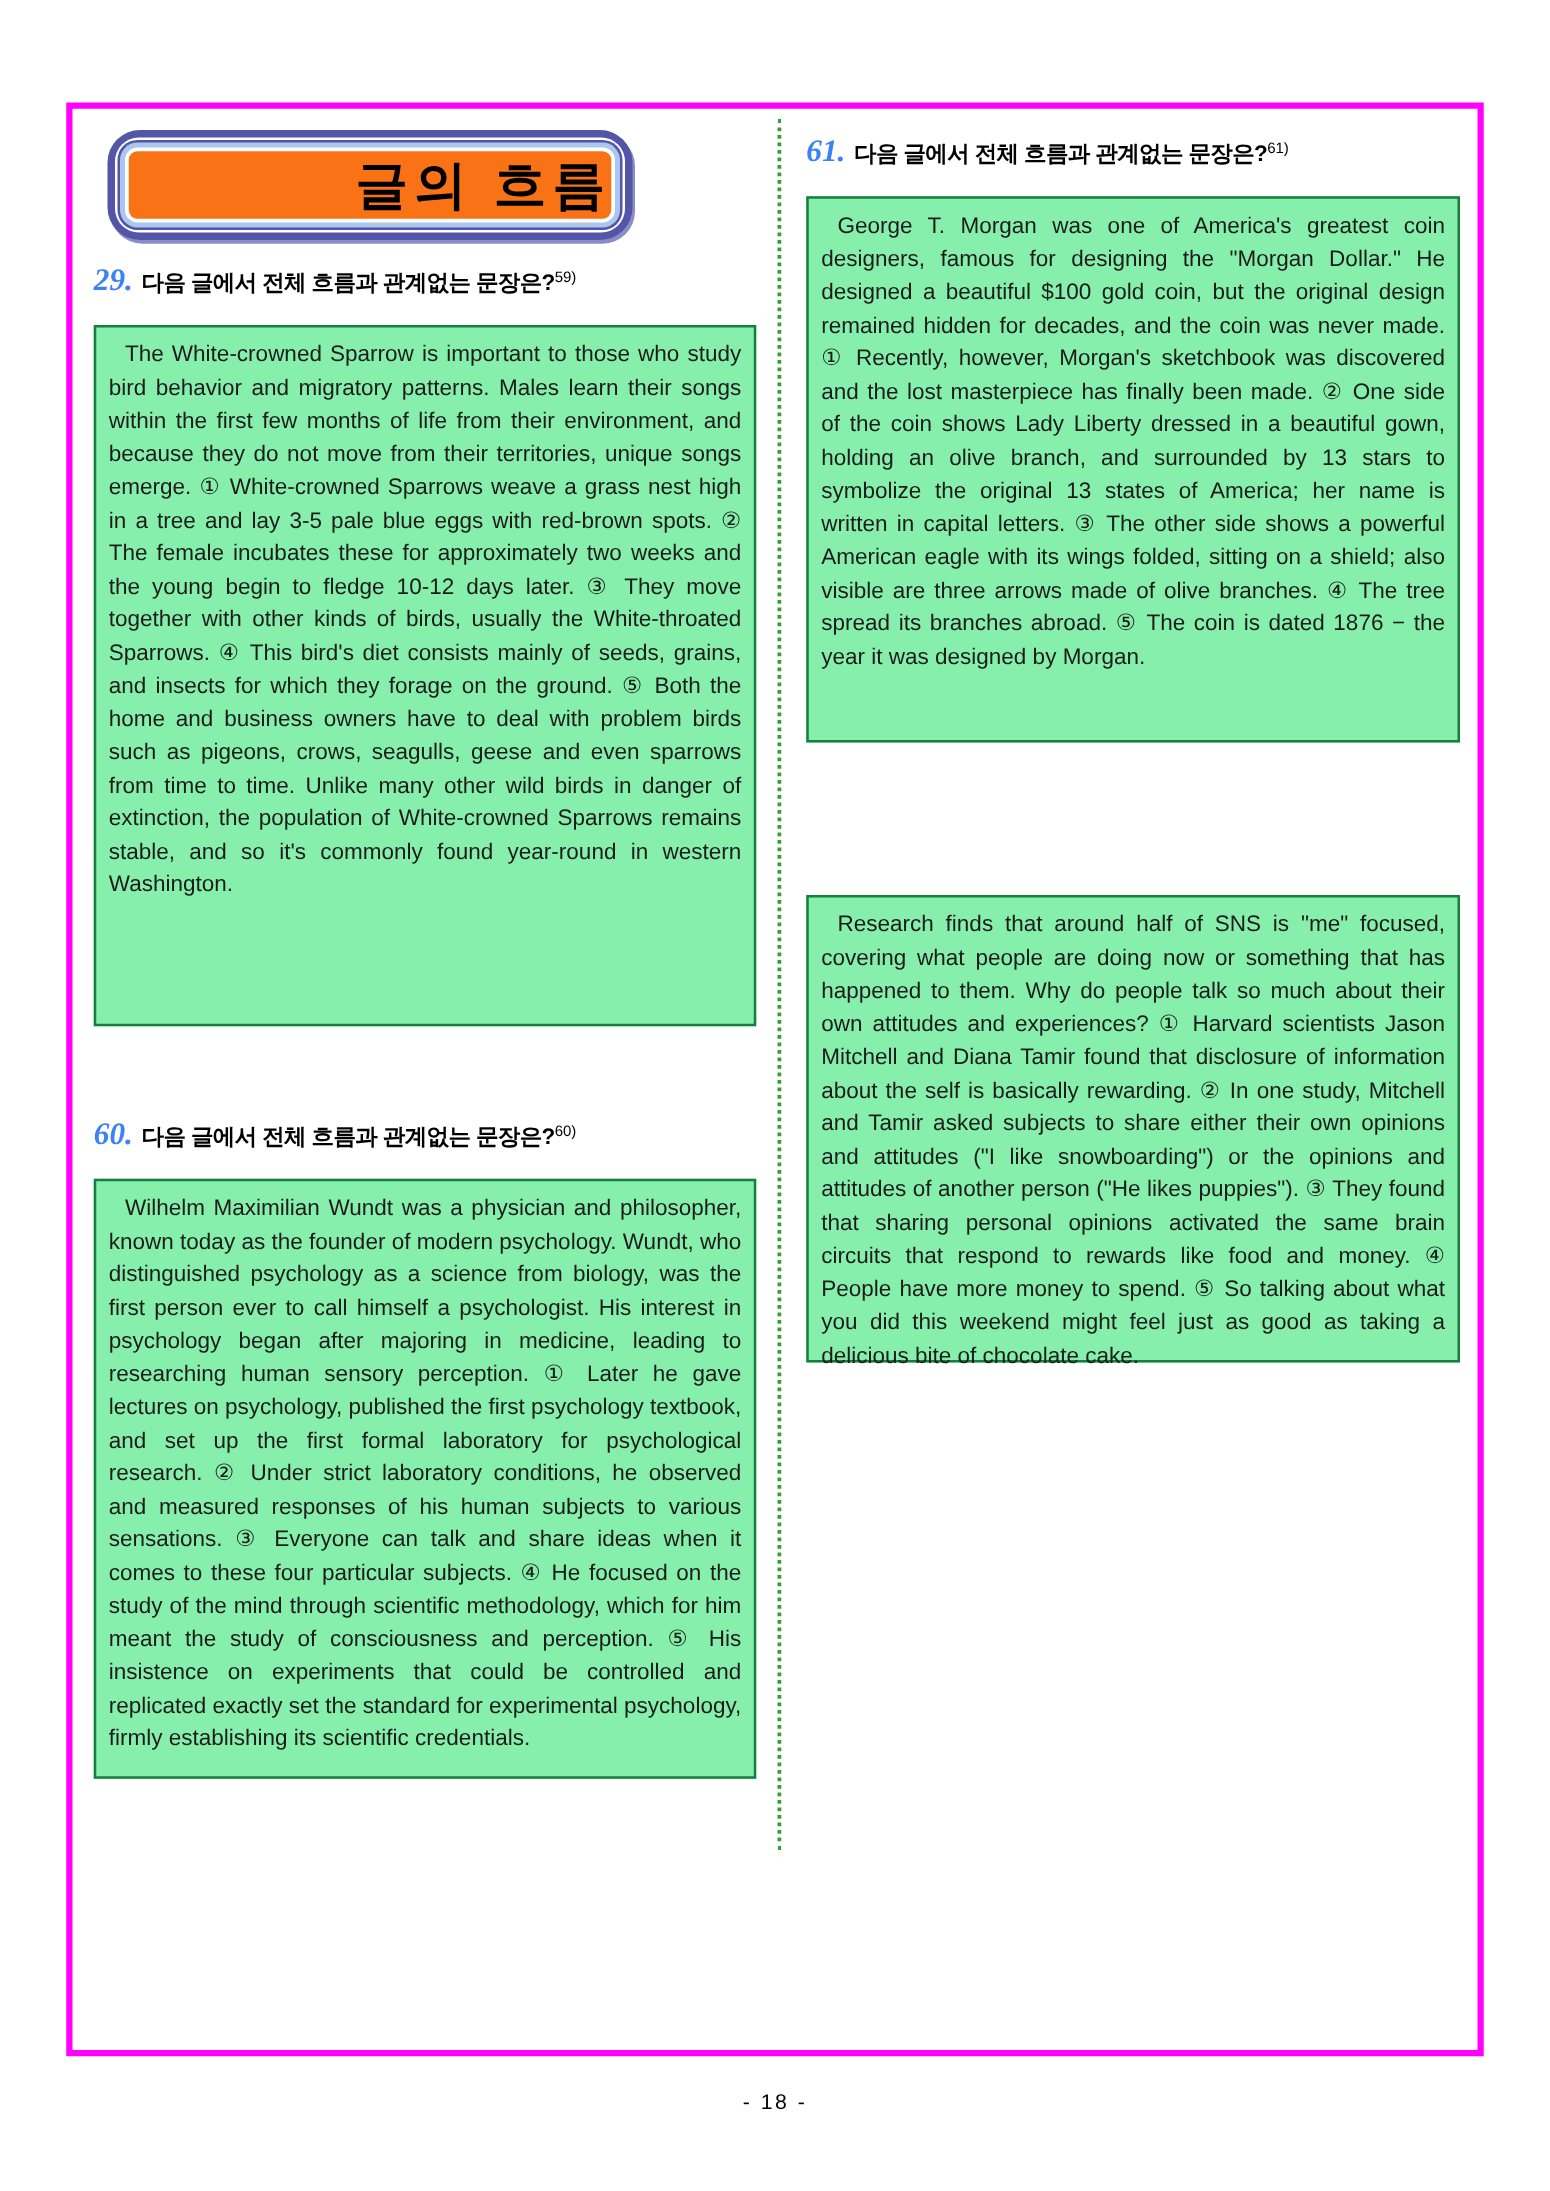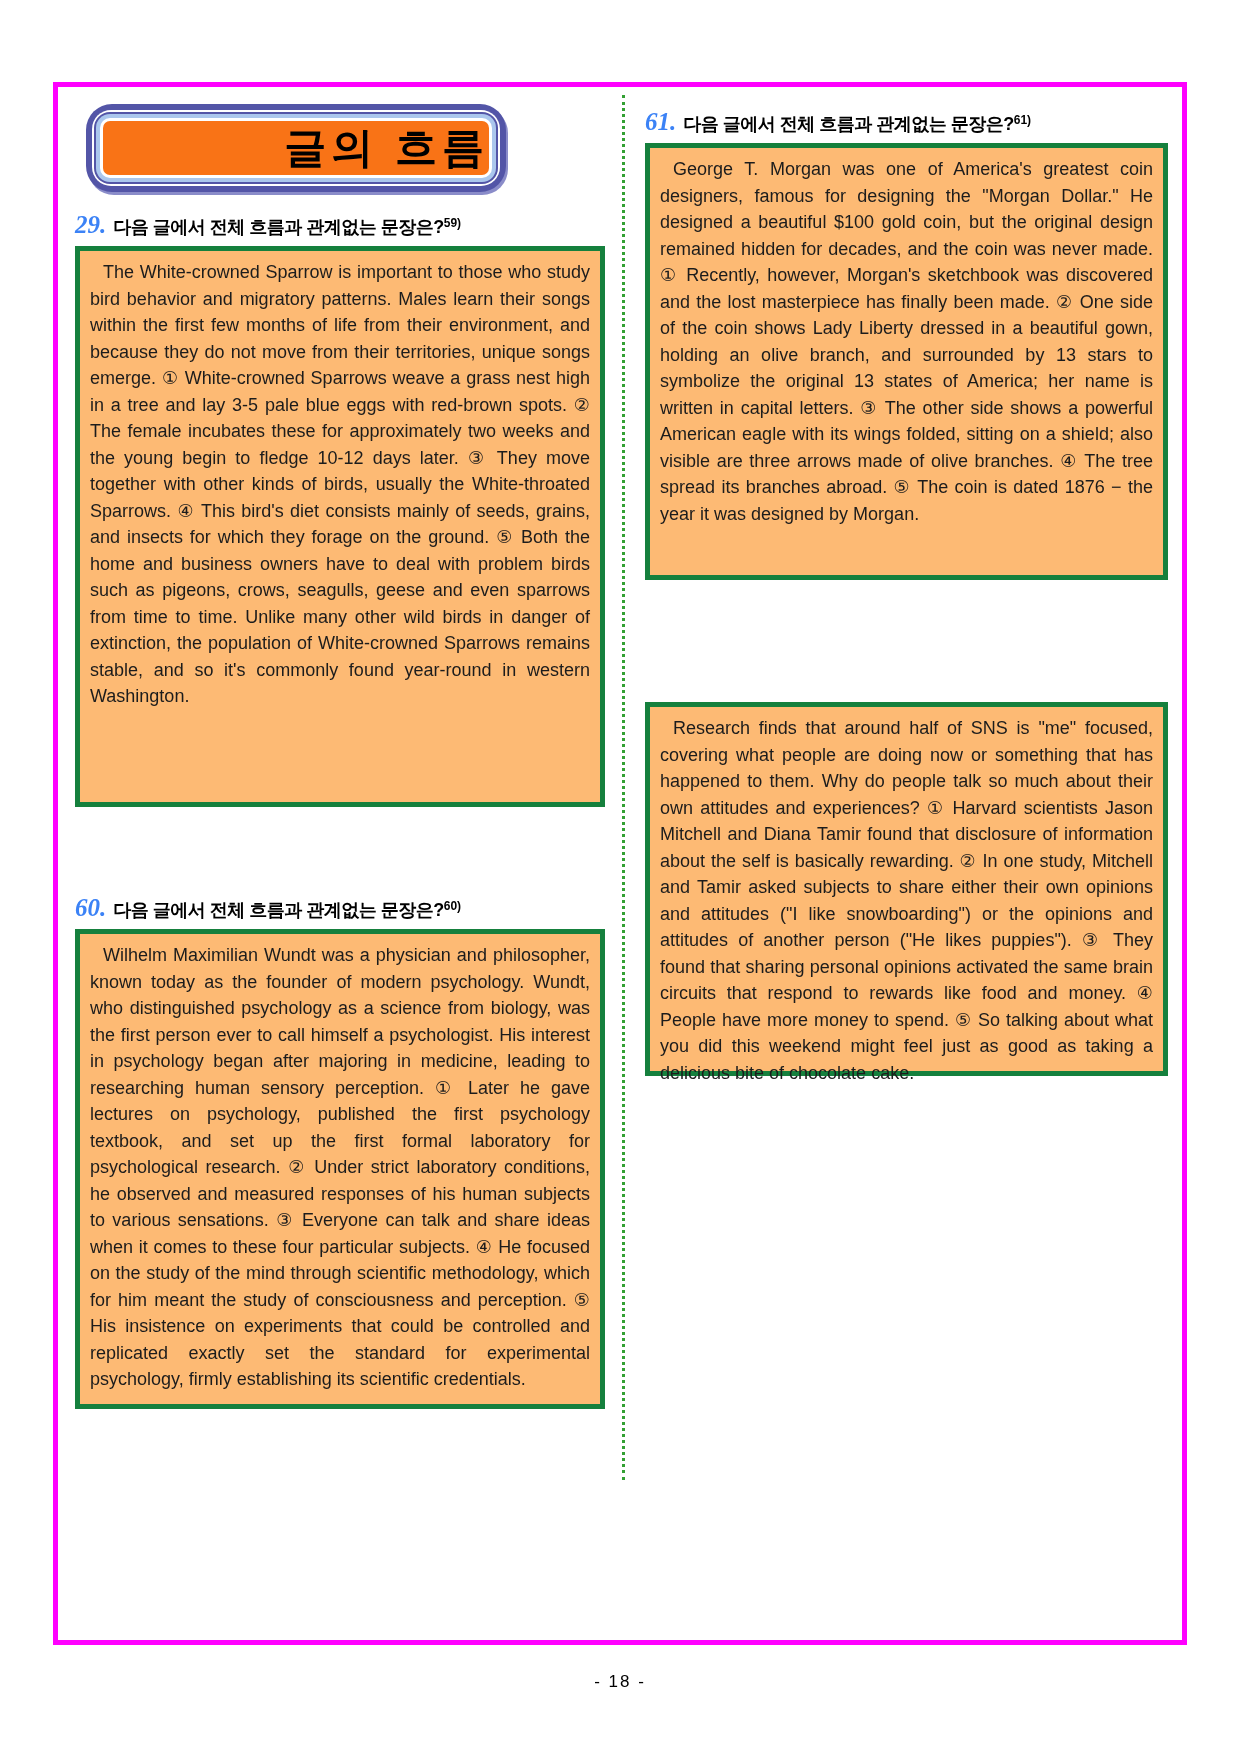--- a/index.html
+++ b/index.html
@@ -33,24 +33,24 @@
   }
   
   .question{position:absolute;}
   .q-header{white-space:nowrap;line-height:26px;}
   .q-num{
     font-family:"Liberation Serif","DejaVu Serif",serif;
     font-style:italic;font-weight:bold;font-size:25px;color:#3b82f6;
     margin-right:7px;
   }
   .q-prompt{font-weight:bold;font-size:18px;color:#000;letter-spacing:-0.5px;}
-  .q-foot{font-size:12px;font-weight:bold;vertical-align:super;line-height:0;color:#000;}
+  .q-foot{font-size:12px;font-weight:normal;vertical-align:super;line-height:0;color:#000;}
   .passage-box{
-    margin-top:5px;border:5px solid #15803d;box-sizing:border-box;
-    background:#fdba74;
+    margin-top:19px;border:2px solid #15803d;box-sizing:border-box;
+    background:#86efac;
   }
   .passage{
     margin:0;padding:8px 10px;text-align:justify;text-indent:13px;
     font-size:18px;line-height:26.5px;color:#1c1c1c;
   }
   #q59{left:75px;top:212px;width:530px;}
   #q59 .passage-box{height:561px;}
   #q60{left:75px;top:895px;width:530px;}
   #q60 .passage-box{height:480px;}
   #q61{left:645px;top:109px;width:523px;}

